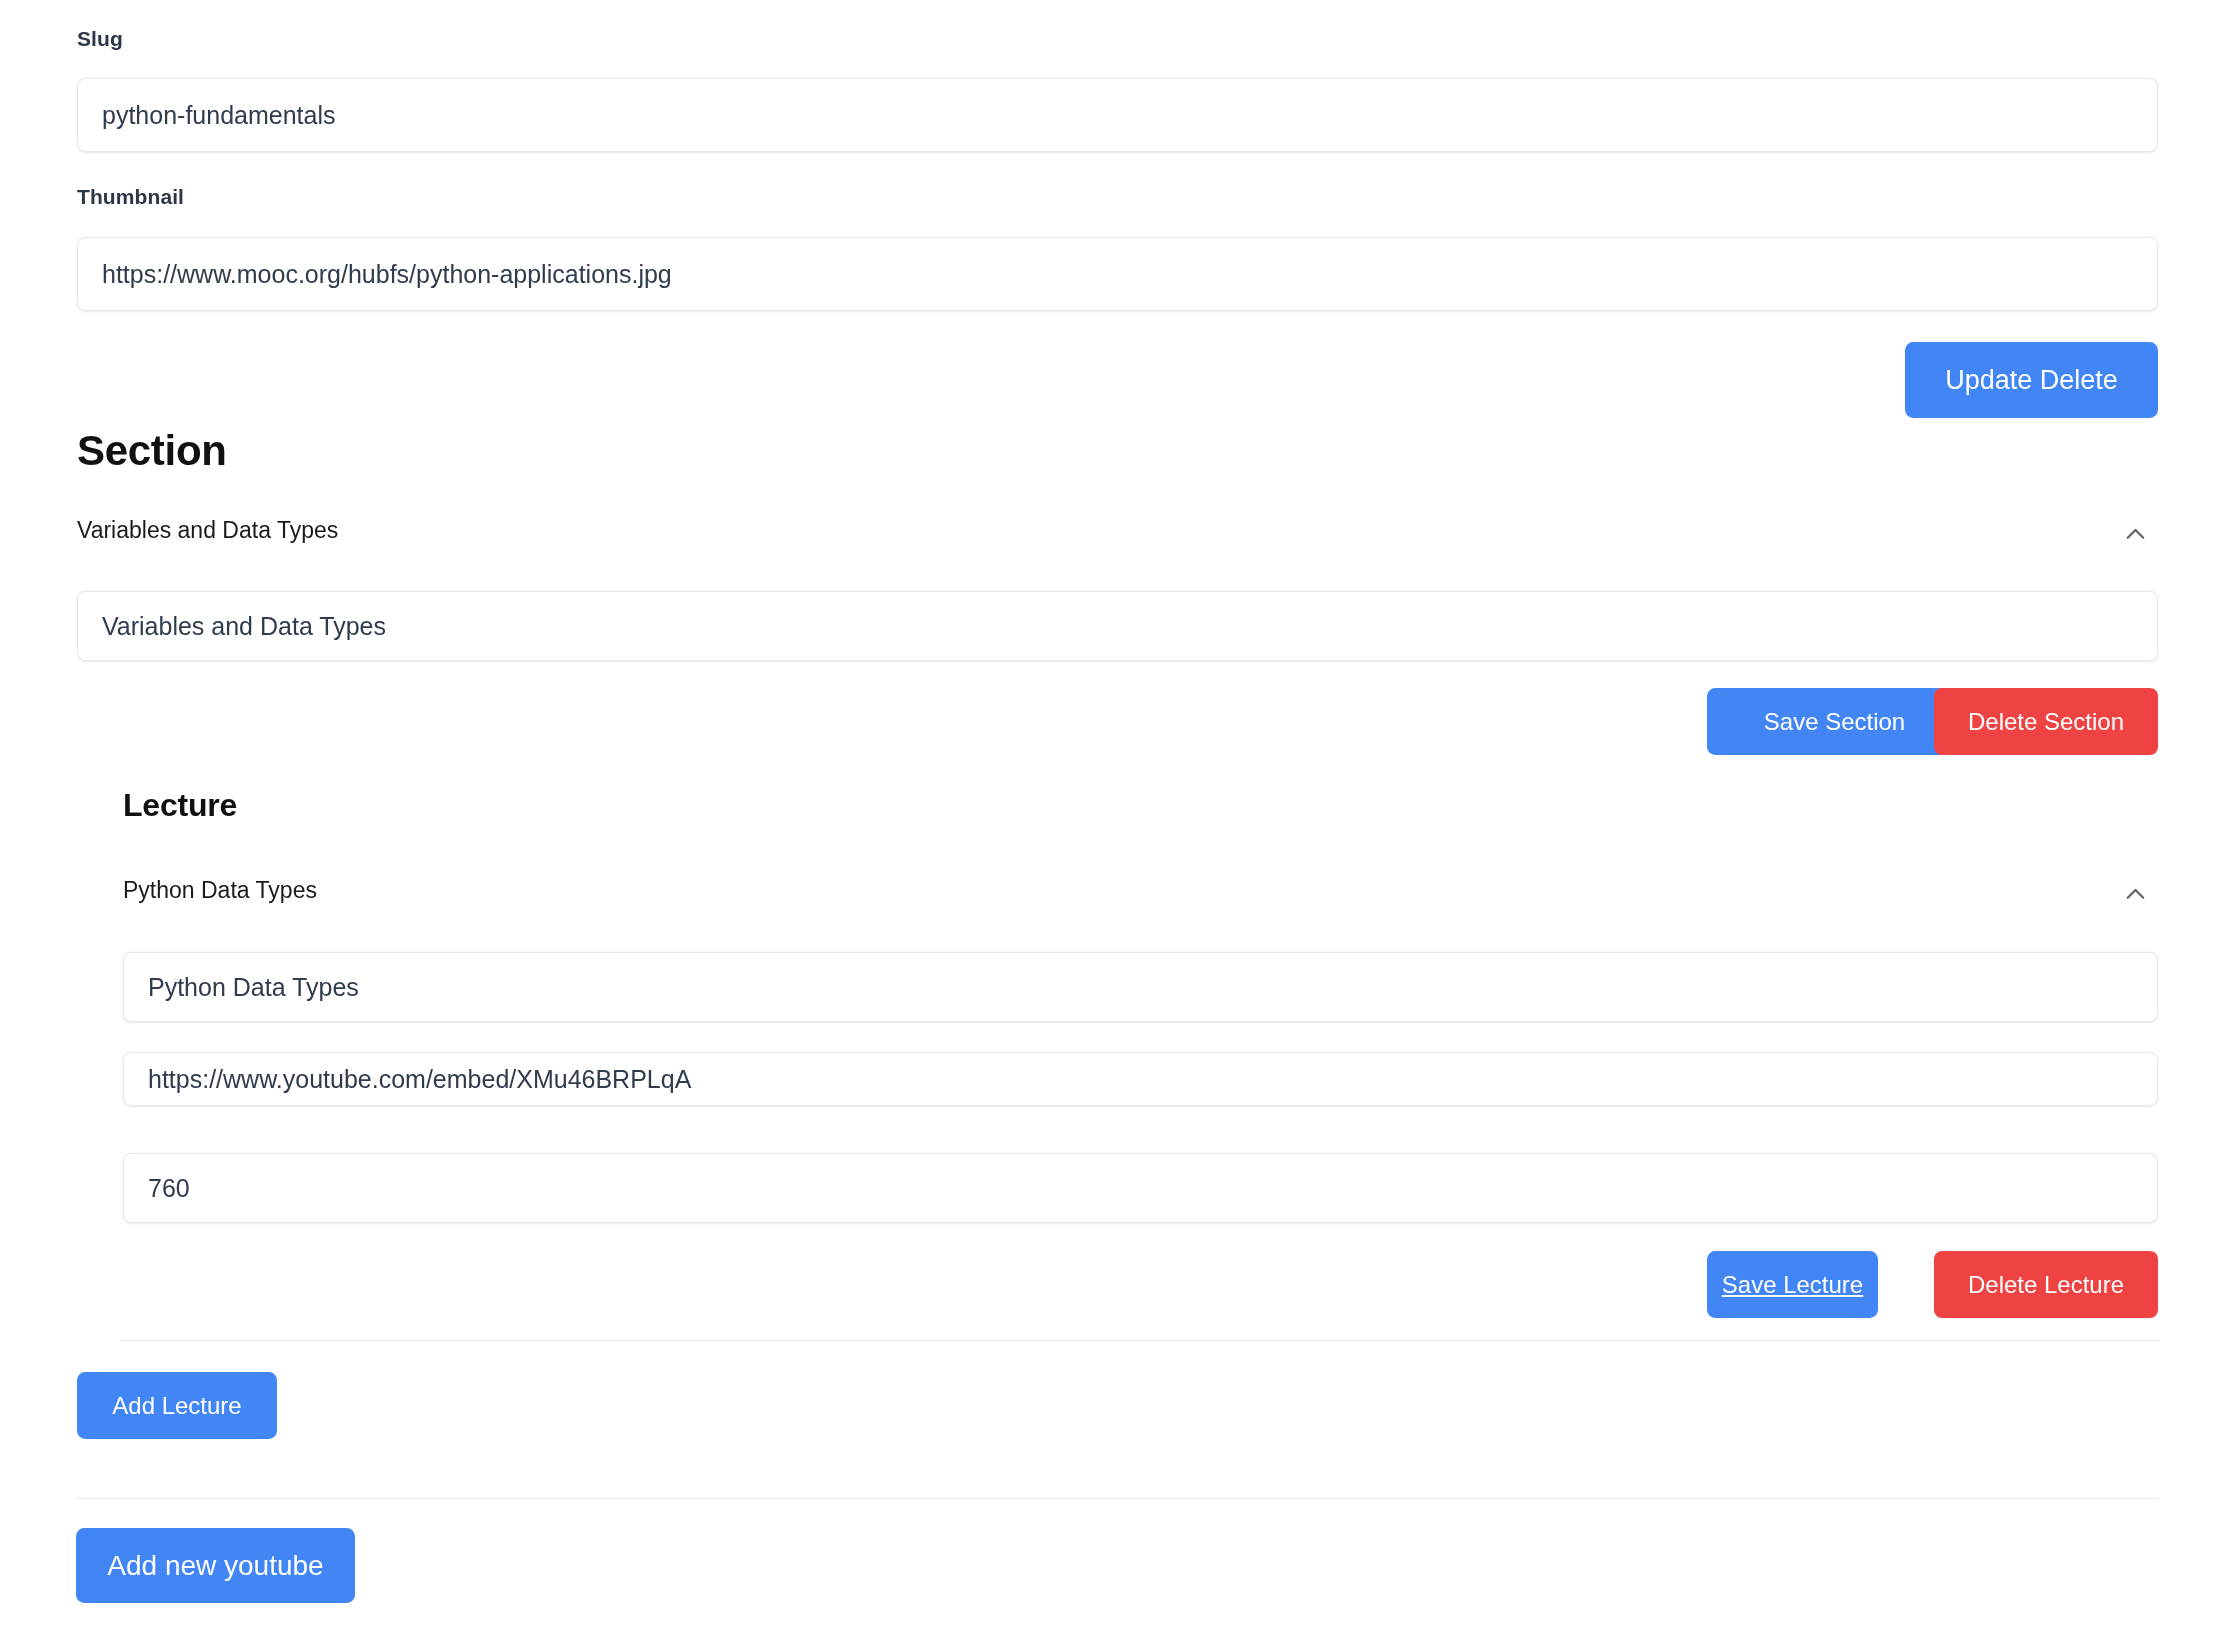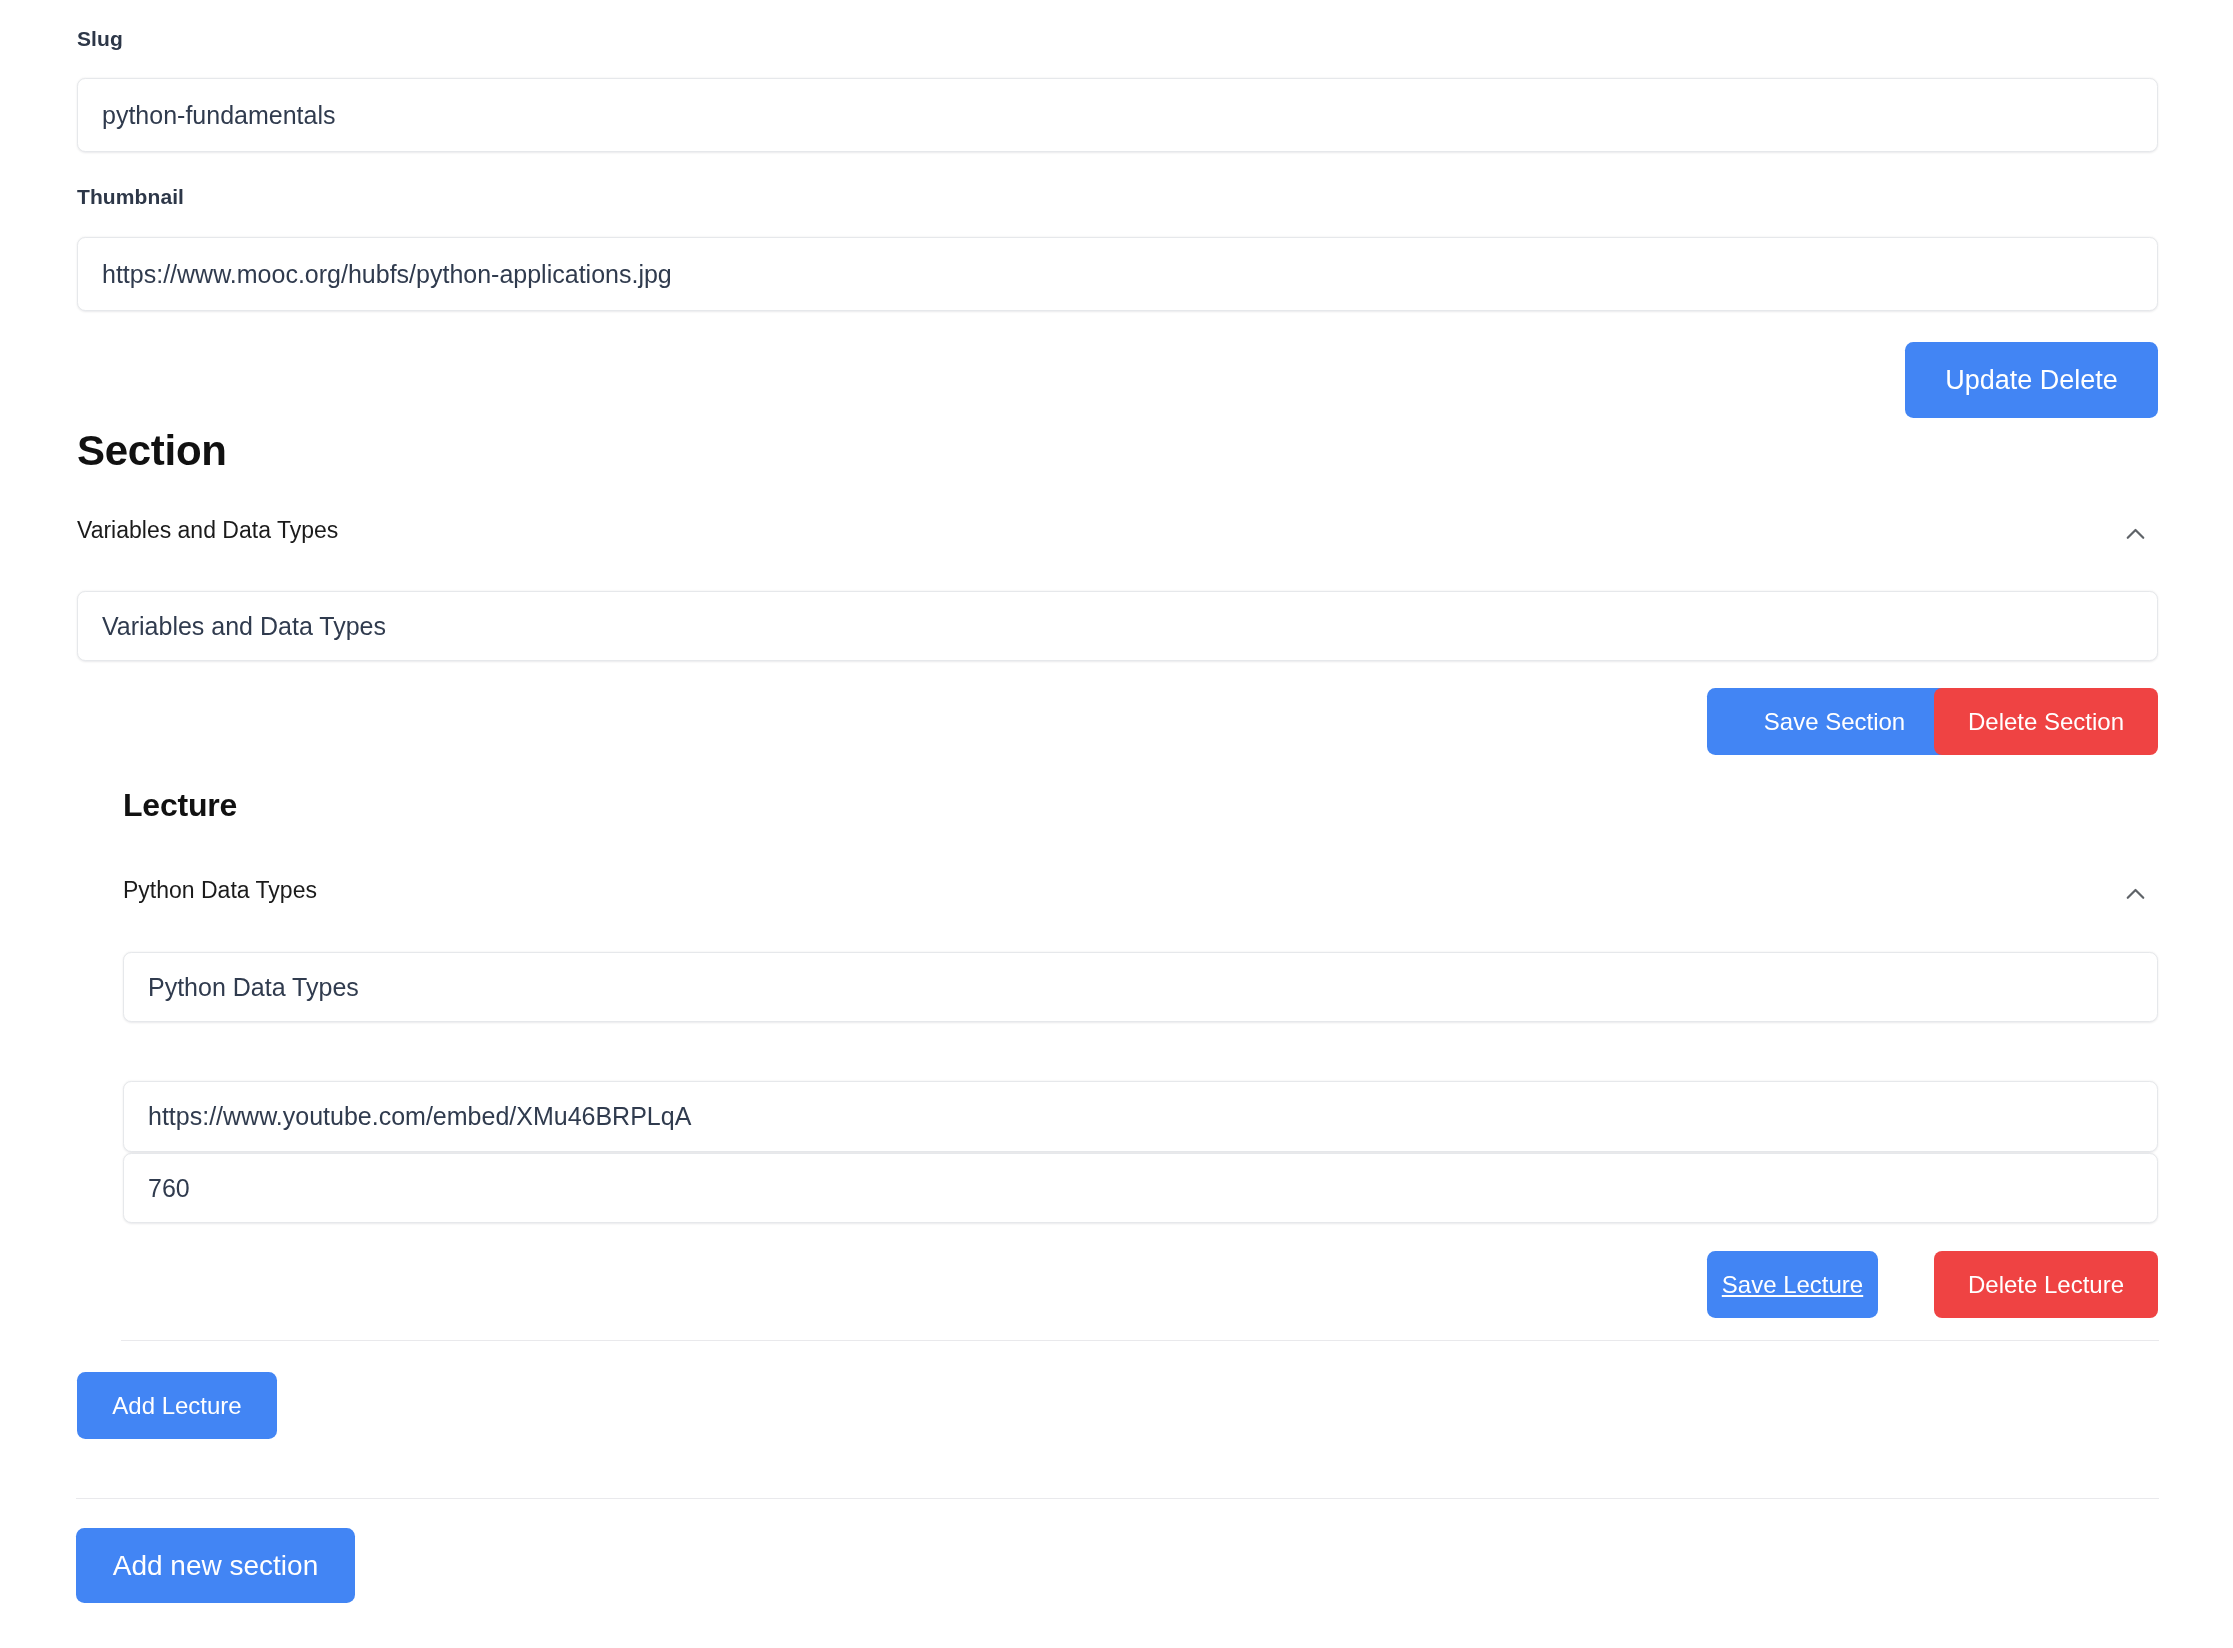--- a/index.html
+++ b/index.html
@@ -127,29 +127,29 @@
     <div class="acc-title abs" style="left:0px; top:0px;">Python Data Types</div>
     <span class="chev abs" style="left:1997px; top:1.8px;">
       <svg width="31" height="31" viewBox="0 0 24 24" fill="none" stroke="#5f6368" stroke-width="1.7" stroke-linecap="round" stroke-linejoin="round">
         <polyline points="6 14.5 12 8.5 18 14.5"></polyline>
       </svg>
     </span>
   </div>
 
   <input class="text-input abs" type="text" style="left: 123px; top: 952px; width: 2035px; height: 70px;" value="Python Data Types">
 
-  <input class="text-input abs" type="text" style="left: 123px; top: 1052px; width: 2035px; height: 71px; margin-top: 29px;" value="https://www.youtube.com/embed/XMu46BRPLqA">
+  <input class="text-input abs" type="text" style="left: 123px; top: 1052px; width: 2035px; height: 54px;" value="https://www.youtube.com/embed/XMu46BRPLqA">
 
   <input class="text-input abs" type="text" style="left: 123px; top: 1153px; width: 2035px; height: 70px;" value="760">
 
   <button class="btn btn-blue abs" style="left:1707px; top:1251px; width:171px; height:67px; font-size:24px;text-decoration:underline;">Save Lecture</button>
   <button class="btn btn-red abs" style="left:1934px; top:1251px; width:224px; height:67px; font-size:24px;">Delete Lecture</button>
 
   <div class="divider abs" style="left:121px; top:1340px; width:2038px;"></div>
 
   <button class="btn btn-blue abs" style="left:77px; top:1372px; width:200px; height:67px; font-size:24px;">Add Lecture</button>
 
   <div class="divider abs" style="left:76px; top:1498px; width:2083px;"></div>
 
-  <button class="btn btn-blue abs" style="left:76px; top:1528px; width:279px; height:75px; font-size:28px;">Add new section</button>
+  <button class="btn btn-blue abs" style="left:76px; top:1528px; width:279px; height:75px; font-size:28px;">Add new youtube</button>
 
 </div>
 
 
 </body></html>

